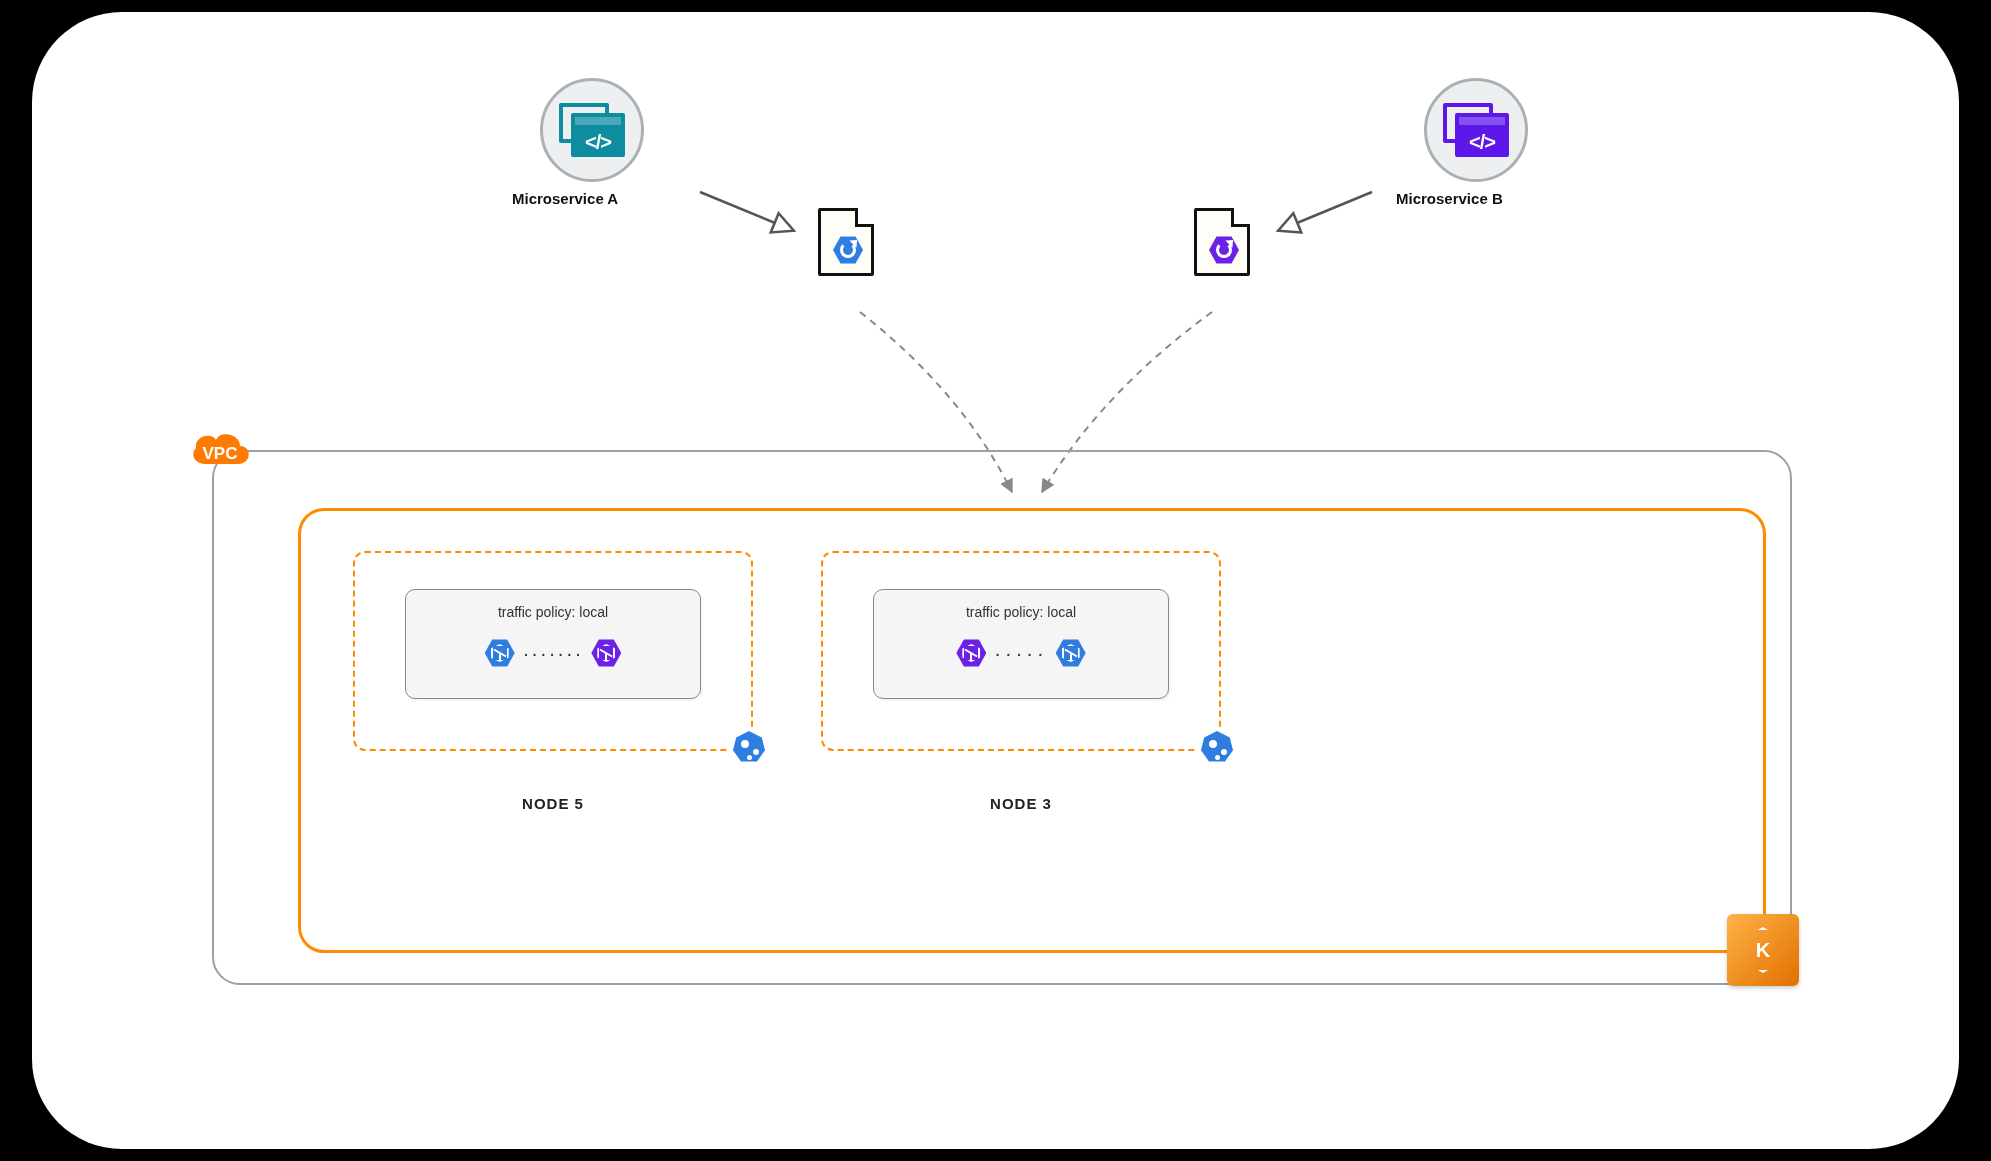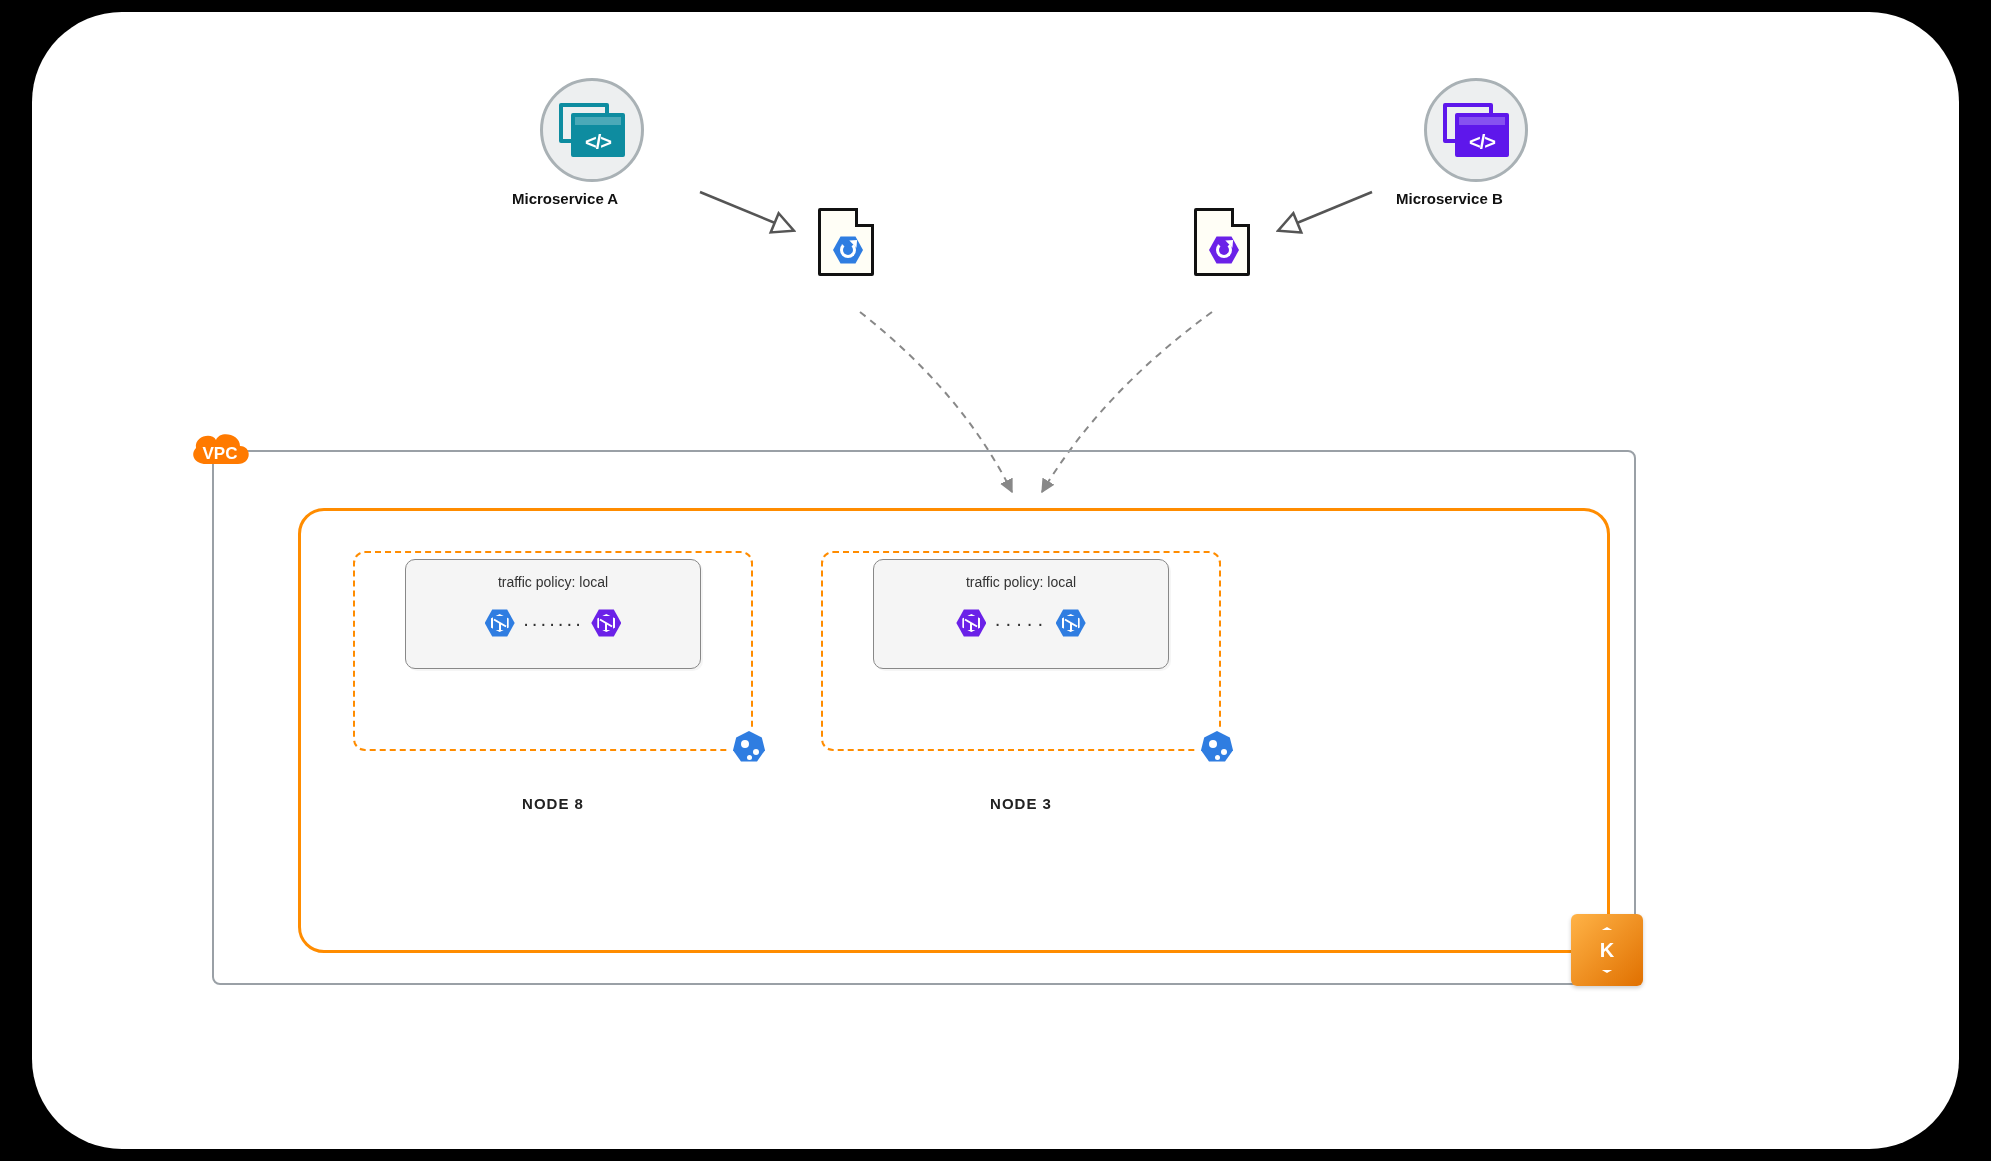--- a/index.html
+++ b/index.html
@@ -70,22 +70,22 @@
     border-top-color:transparent;
   }
   .hex.refresh:before {
     content:""; position:absolute; left:50%; top:4px; width:0; height:0;
     border-left:5px solid transparent; border-right:5px solid transparent; border-bottom:6px solid #fff;
     transform: translateX(2px) rotate(45deg);
   }
 
   
   .vpc {
-    position:absolute; left:180px; top:438px; width:1424px; height:535px;
-    border:2px solid #9AA0A6; border-radius:8px;
+    position:absolute; left:180px; top:438px; width:1580px; height:535px;
+    border:2px solid #9AA0A6; border-radius:28px;
   }
   .vpc-badge {
     position:absolute; left:-28px; top:-24px; width:68px; height:44px;
     color:#fff; font-weight:700; font-size:17px; text-align:center;
   }
   .vpc-badge .cloud {
     width:68px; height:44px;
   }
   .vpc-badge span { position:absolute; left:0; right:0; top:16px; }
 
@@ -106,21 +106,21 @@
     display:flex; align-items:center; justify-content:center; color:#fff; font-weight:700; font-size:20px;
   }
 
   
   .node-wrap { position:absolute; top:40px; width:400px; }
   .node-dash {
     width:100%; height:200px; border:2px dashed #FF8C00; border-radius:12px;
     position:relative;
   }
   .node-pod {
-    position:absolute; left:50px; top:6px; right:50px; height:110px;
+    position:absolute; left:50px; top:36px; right:50px; height:110px;
     border:1.5px solid #888; border-radius:10px; background:#F5F5F5;
     box-shadow: 2px 2px 0 rgba(0,0,0,.04);
   }
   .node-pod .tp {
     text-align:center; font-size:14px; color:#333; padding-top:14px;
   }
   .pod-hexes {
     display:flex; justify-content:center; align-items:center; gap:8px; margin-top:18px;
   }
   .pod-hexes .dots { font-size:20px; letter-spacing:2px; color:#333; line-height:8px; }
@@ -238,21 +238,21 @@
                   <div class="cube"></div>
                 </div>
             </div>
           </div>
           <div class="kubelet-badge">
               <div class="hept">
                 <div class="d3"></div>
               </div>
             </div>
         </div>
-        <div class="node-label">NODE 8</div>
+        <div class="node-label">NODE 5</div>
       </div>
 
       <div class="node-wrap" style="left:520px;">
         <div class="node-dash">
           <div class="node-pod">
             <div class="tp">traffic policy: local</div>
             <div class="pod-hexes">
               <div class="hex purple-hex">
                   <div class="cube"></div>
                 </div>

